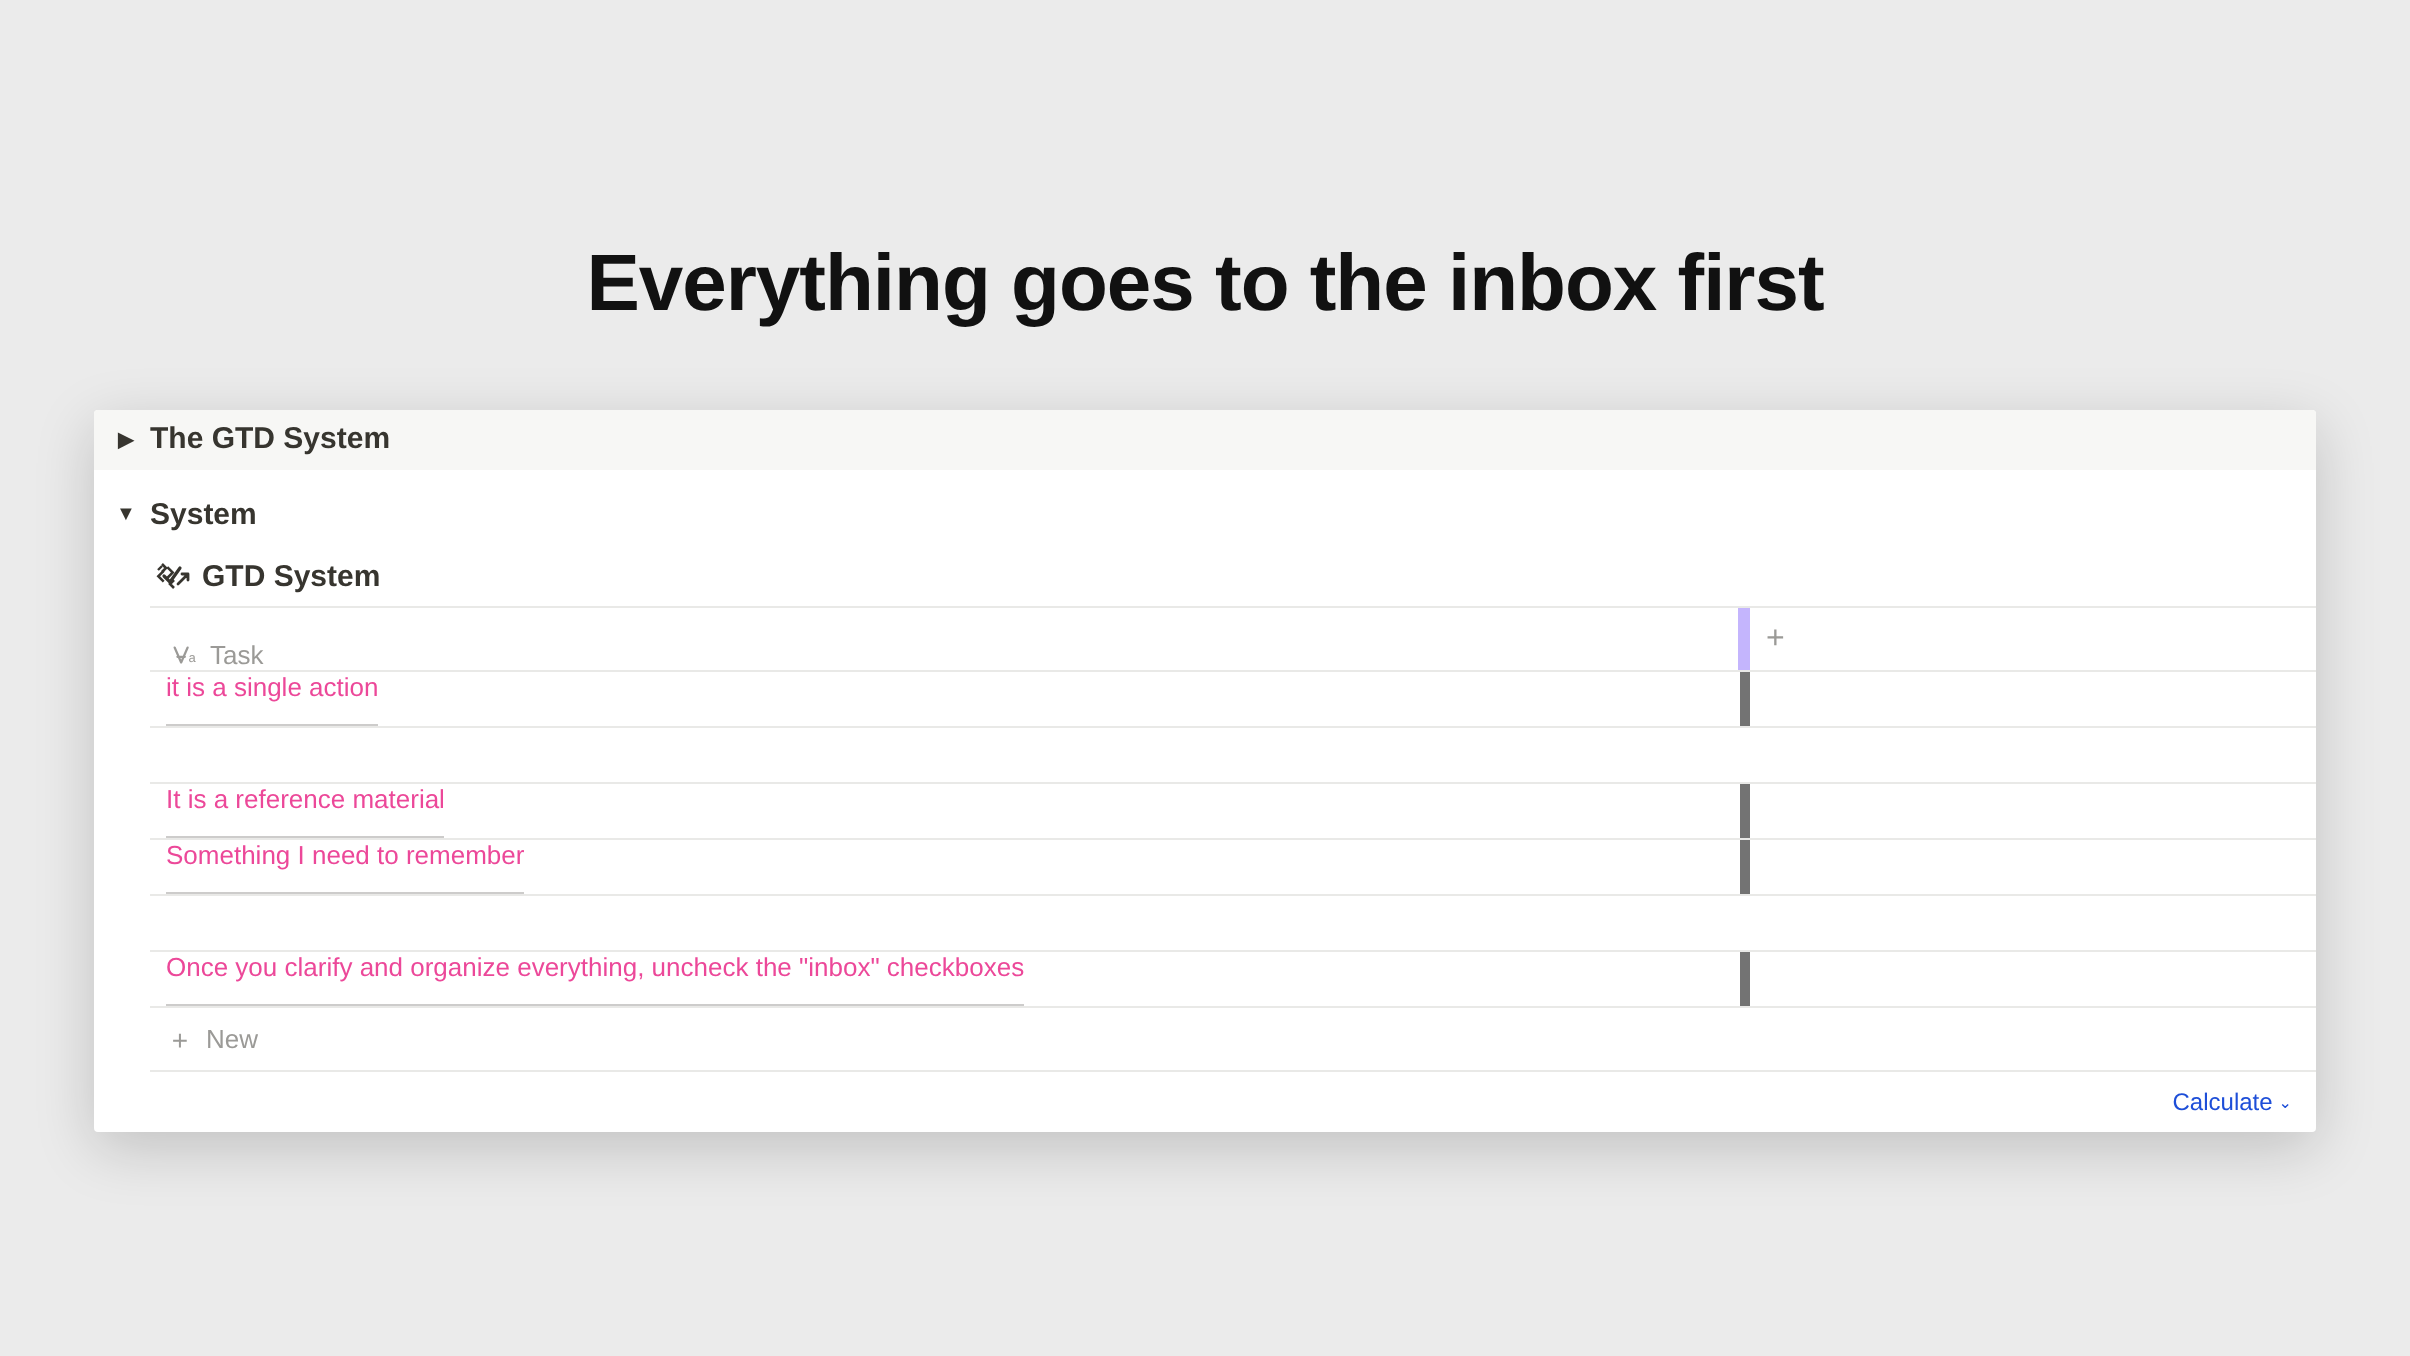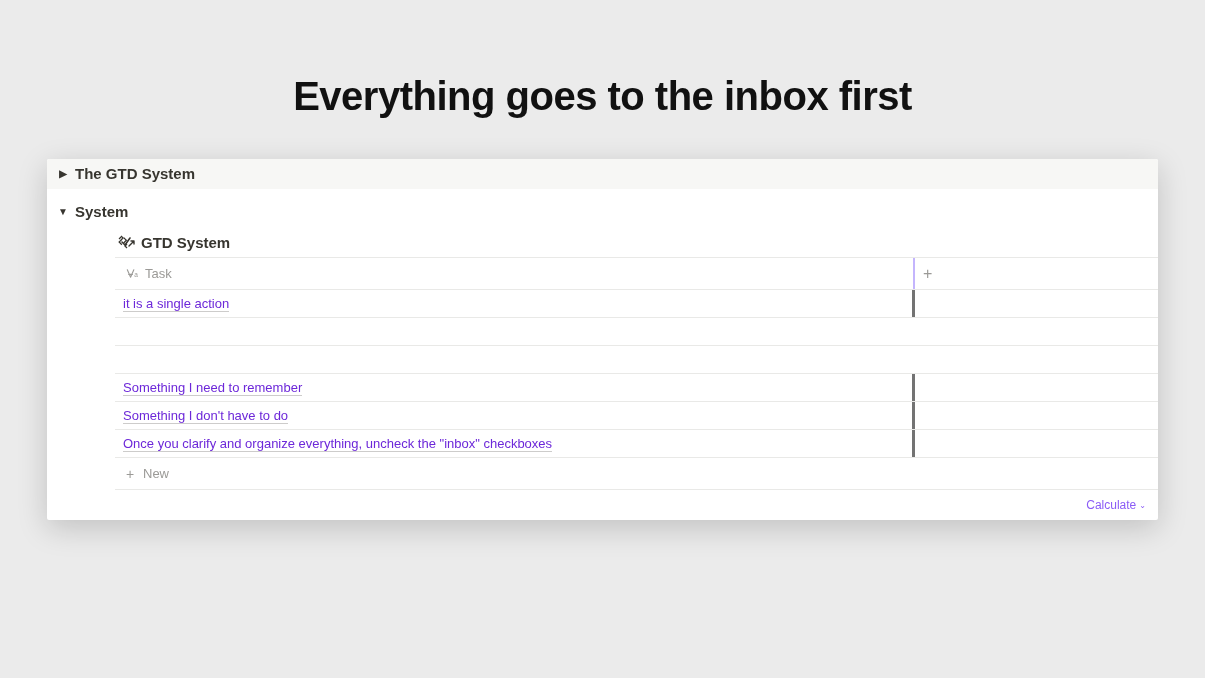--- a/index.html
+++ b/index.html
@@ -12,21 +12,21 @@
       font-family: -apple-system, BlinkMacSystemFont, "Segoe UI", Helvetica, Arial, sans-serif;
       width: 1205px;
       height: 678px;
       overflow: hidden;
     }
     .page-title {
       text-align: center;
       font-size: 40px;
       font-weight: 700;
       color: #111;
-      padding-top: 74px;
+      padding-top: 120px;
       padding-bottom: 40px;
       letter-spacing: -0.5px;
     }
     .card {
       background: #fff;
       margin: 0 47px;
       box-shadow: 0 8px 30px rgba(0,0,0,0.18);
       border-radius: 2px;
       overflow: hidden;
     }
@@ -45,21 +45,20 @@
     .triangle {
       width: 16px;
       display: inline-flex;
       justify-content: center;
       font-size: 10px;
       color: #37352f;
       margin-right: 4px;
     }
     .inner-section {
       padding-left: 28px;
-      margin-left: 40px;
     }
     .db-title-row {
       display: flex;
       align-items: center;
       padding: 6px 0 6px 0;
       margin-left: 0;
     }
     .db-icon {
       width: 18px;
       height: 18px;
@@ -79,22 +78,22 @@
     }
     .table-header {
       display: flex;
       border-bottom: 1px solid #e9e9e7;
       height: 32px;
     }
     .col-task {
       flex: 0 0 800px;
       padding: 0 8px;
       display: flex;
-      align-items: center;
-      border-right: 2px solid #c4b5fd;
+      align-items: flex-end;
+      border-right: 6px solid #c4b5fd;
       font-size: 13px;
       color: #9b9a97;
     }
     .col-task.header {
       font-size: 13px;
     }
     .col-add {
       flex: 1;
       display: flex;
       align-items: center;
@@ -111,24 +110,23 @@
     }
     .table-row {
       display: flex;
       border-bottom: 1px solid #e9e9e7;
       height: 28px;
     }
     .cell-task {
       flex: 0 0 800px;
       padding: 0 8px;
       display: flex;
-      align-items: center;
-      border-right: 3px solid #737373;
-      font-size: 13px;
-      color: #6d28d9;
+      border-right: 5px solid #737373;
+      font-size: 13px;
+      color: #ec4899;
     }
     .cell-task span {
       border-bottom: 1px solid rgba(55,53,47,0.25);
     }
     .cell-empty {
       flex: 1;
     }
     .table-footer-new {
       display: flex;
       height: 32px;
@@ -156,21 +154,21 @@
       flex: 0 0 800px;
       border-right: 1px solid transparent;
     }
     .calc-cell {
       flex: 1;
       display: flex;
       align-items: center;
       justify-content: flex-end;
       padding: 0 12px;
       font-size: 12px;
-      color: #8b5cf6;
+      color: #1d4ed8;
     }
     .chevron-down {
       margin-left: 3px;
       font-size: 8px;
     }
   </style>
 </head>
 <body>
 
 <h1 class="page-title">Everything goes to the inbox first</h1>
@@ -230,32 +228,32 @@
           <div class="table-row">
             <div class="cell-task">
               <span>it is a single action</span>
             </div>
             <div class="cell-empty"></div>
           </div>
           <div class="table-row">
             <div class="cell-empty"></div>
           </div>
           <div class="table-row">
+            <div class="cell-task">
+              <span>It is a reference material</span>
+            </div>
             <div class="cell-empty"></div>
           </div>
           <div class="table-row">
             <div class="cell-task">
               <span>Something I need to remember</span>
             </div>
             <div class="cell-empty"></div>
           </div>
           <div class="table-row">
-            <div class="cell-task">
-              <span>Something I don't have to do</span>
-            </div>
             <div class="cell-empty"></div>
           </div>
           <div class="table-row">
             <div class="cell-task">
               <span>Once you clarify and organize everything, uncheck the "inbox" checkboxes</span>
             </div>
             <div class="cell-empty"></div>
           </div>
         </div>
 

